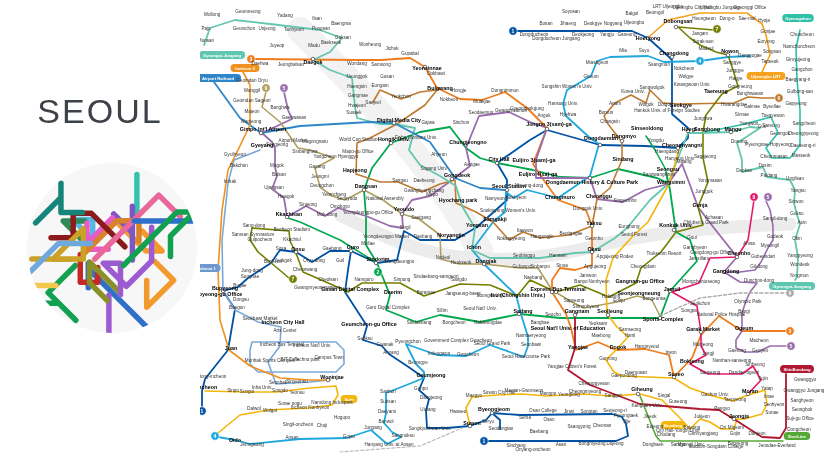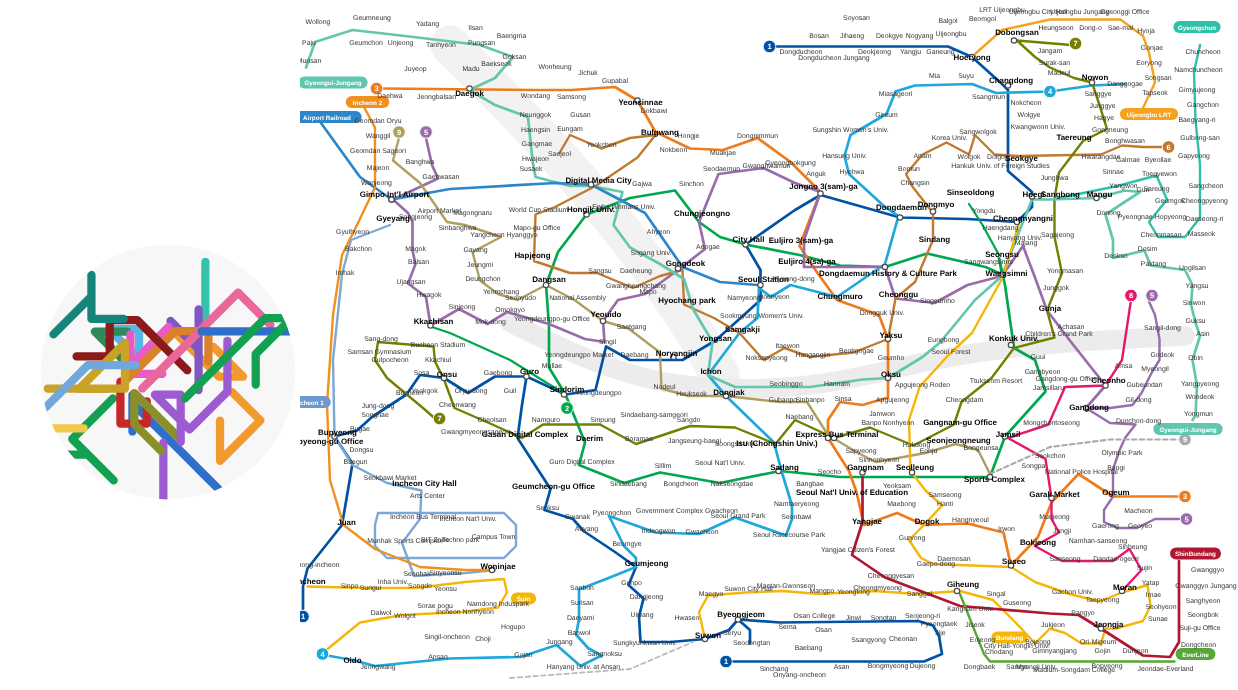--- a/index.html
+++ b/index.html
@@ -7,20 +7,21 @@
   .left-panel{position:absolute;left:0;top:0;width:200px;height:460px;background:#fff;}
   .page-title{position:absolute;left:0;top:92px;width:200px;text-align:center;font-size:34px;font-weight:400;color:#3d4248;letter-spacing:2px;}
   .logo-wrap{position:absolute;left:26px;top:162px;width:172px;height:172px;}
   .map-wrap{position:absolute;left:200px;top:0;width:625px;height:460px;}
   svg text{font-family:"Liberation Sans","DejaVu Sans",sans-serif;}
 </style>
 </head>
 <body>
 
 <div class="left-panel">
+  <div class="page-title">SEOUL</div>
   <div class="logo-wrap">
     <svg id="logo-svg" width="172" height="172" viewBox="0 0 172 172">
         <defs>
           <clipPath id="logoClip">
             <circle cx="86" cy="86" r="85"></circle>
           </clipPath>
         </defs>
         <circle cx="86" cy="86" r="85" fill="#f7f7f8"></circle>
         <g clip-path="url(#logoClip)">
           <polyline points="106.62904392927885,75.73460578918457 87.6915525123477,56.79711437225342 119.96251713484526,89.06807899475098 136.09582518786192,89.06807899475098 116.31458472460508,69.28683853149414" fill="none" stroke="#F39A2E" stroke-width="5.5" stroke-linecap="round" stroke-linejoin="round"></polyline>

